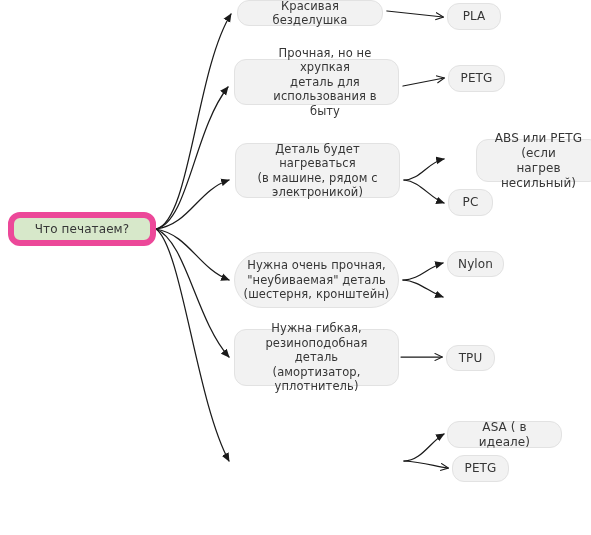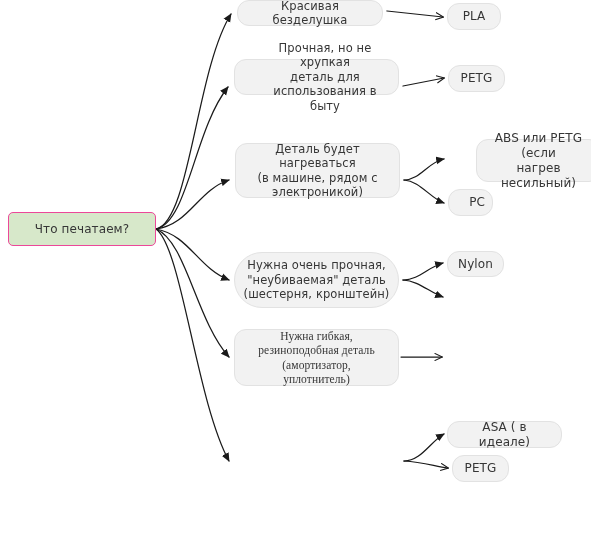--- a/index.html
+++ b/index.html
@@ -43,22 +43,22 @@
     border: 1px solid #e2e2e2;
     color: #363636;
     font-size: 11.5px;
     line-height: 14.5px;
     letter-spacing: 0.1px;
     padding: 3px 7px;
     white-space: pre-line;
   }
   .node.root {
     background: #d7e8ca;
-    border: 1px solid #ec4899;
-    border-radius: 5px;
+    border: 6px solid #ec4899;
+    border-radius: 12px;
     font-size: 12px;
   }
   .node.leaf {
     border-radius: 12px;
     font-size: 12px;
     line-height: 15px;
   }
   .node.branch {
     border-radius: 12px;
   }
@@ -108,57 +108,60 @@
     <span>Что печатаем?</span>
   </div>
 
   <div class="node branch" style="left:237px; top:0px; width:146px; height:26px;">
     <span>Красивая безделушка</span>
   </div>
   <div class="node leaf" style="left:447px; top:3px; width:54px; height:27px;">
     <span>PLA</span>
   </div>
 
-  <div class="node branch" style="left:234px; top:59px; width:165px; height:36px;padding-left:24px;">
+  <div class="node branch" style="left:234px; top:59px; width:165px; height:46px;padding-left:24px;">
     <span>Прочная, но не хрупкая
 деталь для
 использования в быту</span>
   </div>
   <div class="node leaf" style="left:448px; top:65px; width:57px; height:27px;">
     <span>PETG</span>
   </div>
 
   <div class="node branch" style="left:235px; top:143px; width:165px; height:55px;">
     <span>Деталь будет
 нагреваться
 (в машине, рядом с
 электроникой)</span>
   </div>
   <div class="node leaf" style="left:448px; top:139px; width:125px; height:43px;margin-left:28px;">
     <span>ABS или PETG (если
 нагрев несильный)</span>
   </div>
-  <div class="node leaf" style="left:448px; top:189px; width:45px; height:27px;justify-content:flex-end;">
+  <div class="node leaf" style="left:448px; top:189px; width:45px; height:27px;">
     <span>PC</span>
   </div>
 
   <div class="node branch" style="left:234px; top:252px; width:165px; height:56px;border-radius:28px;">
     <span>Нужна очень прочная,
 "неубиваемая" деталь
 (шестерня, кронштейн)</span>
   </div>
   <div class="node leaf" style="left:447px; top:251px; width:57px; height:26px;text-align:center;">
     <span>Nylon</span>
   </div>
 
-  <div class="node branch" style="left:234px; top:329px; width:165px; height:57px;font-family:Liberation Serif, serif;">
+  <div class="node branch" style="left:234px; top:329px; width:165px; height:57px;">
     <span>Нужна гибкая,
 резиноподобная деталь
 (амортизатор,
 уплотнитель)</span>
+  </div>
+  <div class="node leaf" style="left:446px; top:345px; width:49px; height:26px;">
+    <span>TPU</span>
   </div>
 
   <div class="node leaf" style="left:447px; top:421px; width:115px; height:27px;">
     <span>ASA ( в идеале)</span>
   </div>
   <div class="node leaf" style="left:452px; top:455px; width:57px; height:27px;">
     <span>PETG</span>
   </div>
 
 </div>

